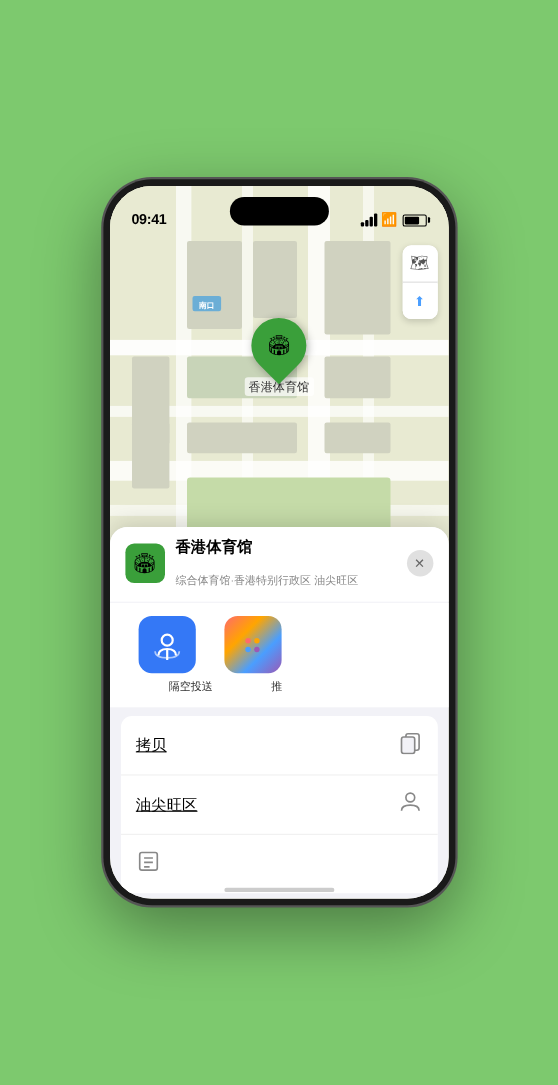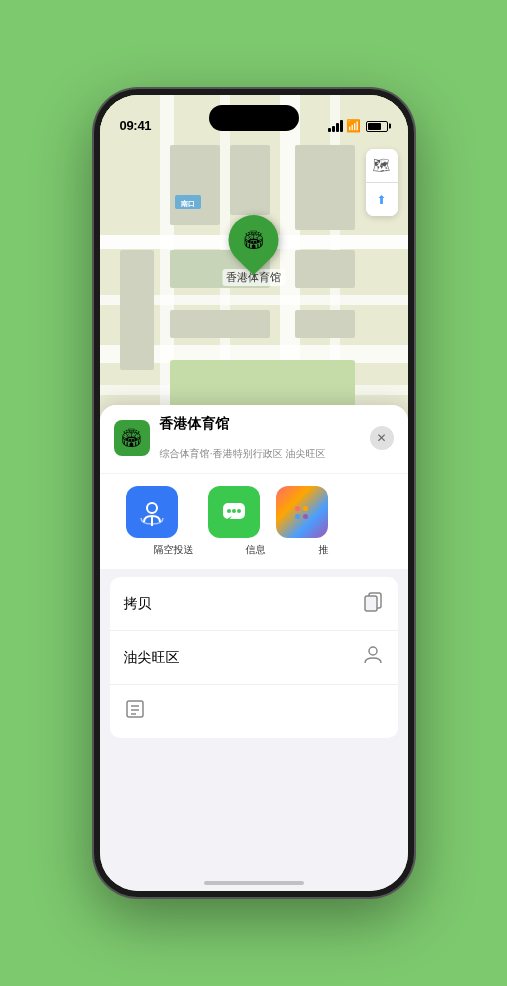--- a/index.html
+++ b/index.html
@@ -6,21 +6,21 @@
     body {
       background: #7dc96e;
       display: flex;
       justify-content: center;
       align-items: center;
       min-height: 100vh;
       font-family: -apple-system, 'PingFang SC', 'Helvetica Neue', sans-serif;
     }
     .phone-frame {
       width: 320px;
-      height: 808px;
+      height: 660px;
       background: #1a1a1a;
       border-radius: 44px;
       position: relative;
       box-shadow: 0 0 0 2px #555, 0 20px 60px rgba(0,0,0,0.4);
       overflow: hidden;
     }
     .phone-screen {
       position: absolute;
       top: 6px;
       left: 6px;
@@ -264,20 +264,21 @@
       margin-right: 0;
       overflow: hidden;
     }
     .action-item {
       display: flex;
       align-items: center;
       justify-content: space-between;
       padding: 13px 14px;
       cursor: pointer;
       border-bottom: 1px solid #f0f0f0;
+      text-decoration: underline;
     }
     .action-item:last-child { border-bottom: none; }
     .action-text {
       font-size: 14px;
       color: #000;
     }
     .action-icon {
       font-size: 18px;
       color: #888;
     }
@@ -442,32 +443,20 @@
             <svg width="28" height="28" viewBox="0 0 28 28">
               <circle cx="14" cy="10" r="5" fill="none" stroke="#fff" stroke-width="2"></circle>
               <path d="M6 24 Q6 18 14 18 Q22 18 22 24" fill="none" stroke="#fff" stroke-width="2"></path>
               <path d="M14 18 L14 28" stroke="#fff" stroke-width="2"></path>
               <path d="M3 20 Q3 26 14 26 Q25 26 25 20" fill="none" stroke="#fff" stroke-width="1.5" opacity="0.6"></path>
             </svg>
           </div>
           <span class="share-label">隔空投送</span>
         </div>
 
-        <div class="share-item">
-          <div class="share-icon message">
-            <svg width="28" height="28" viewBox="0 0 28 28">
-              <rect x="3" y="5" width="22" height="16" rx="5" fill="#fff"></rect>
-              <polygon points="7,21 12,18 7,25" fill="#3ac94e"></polygon>
-              <circle cx="9" cy="13" r="2" fill="#3ac94e"></circle>
-              <circle cx="14" cy="13" r="2" fill="#3ac94e"></circle>
-              <circle cx="19" cy="13" r="2" fill="#3ac94e"></circle>
-            </svg>
-          </div>
-          <span class="share-label">信息</span>
-        </div>
 
 
 
         <div class="share-item">
           <div class="share-icon more">
             <div class="more-dots">
               <div class="more-dot-row">
                 <div class="more-dot" style="background:#ff6b6b;"></div>
                 <div class="more-dot" style="background:#ffa500;"></div>
               </div>

